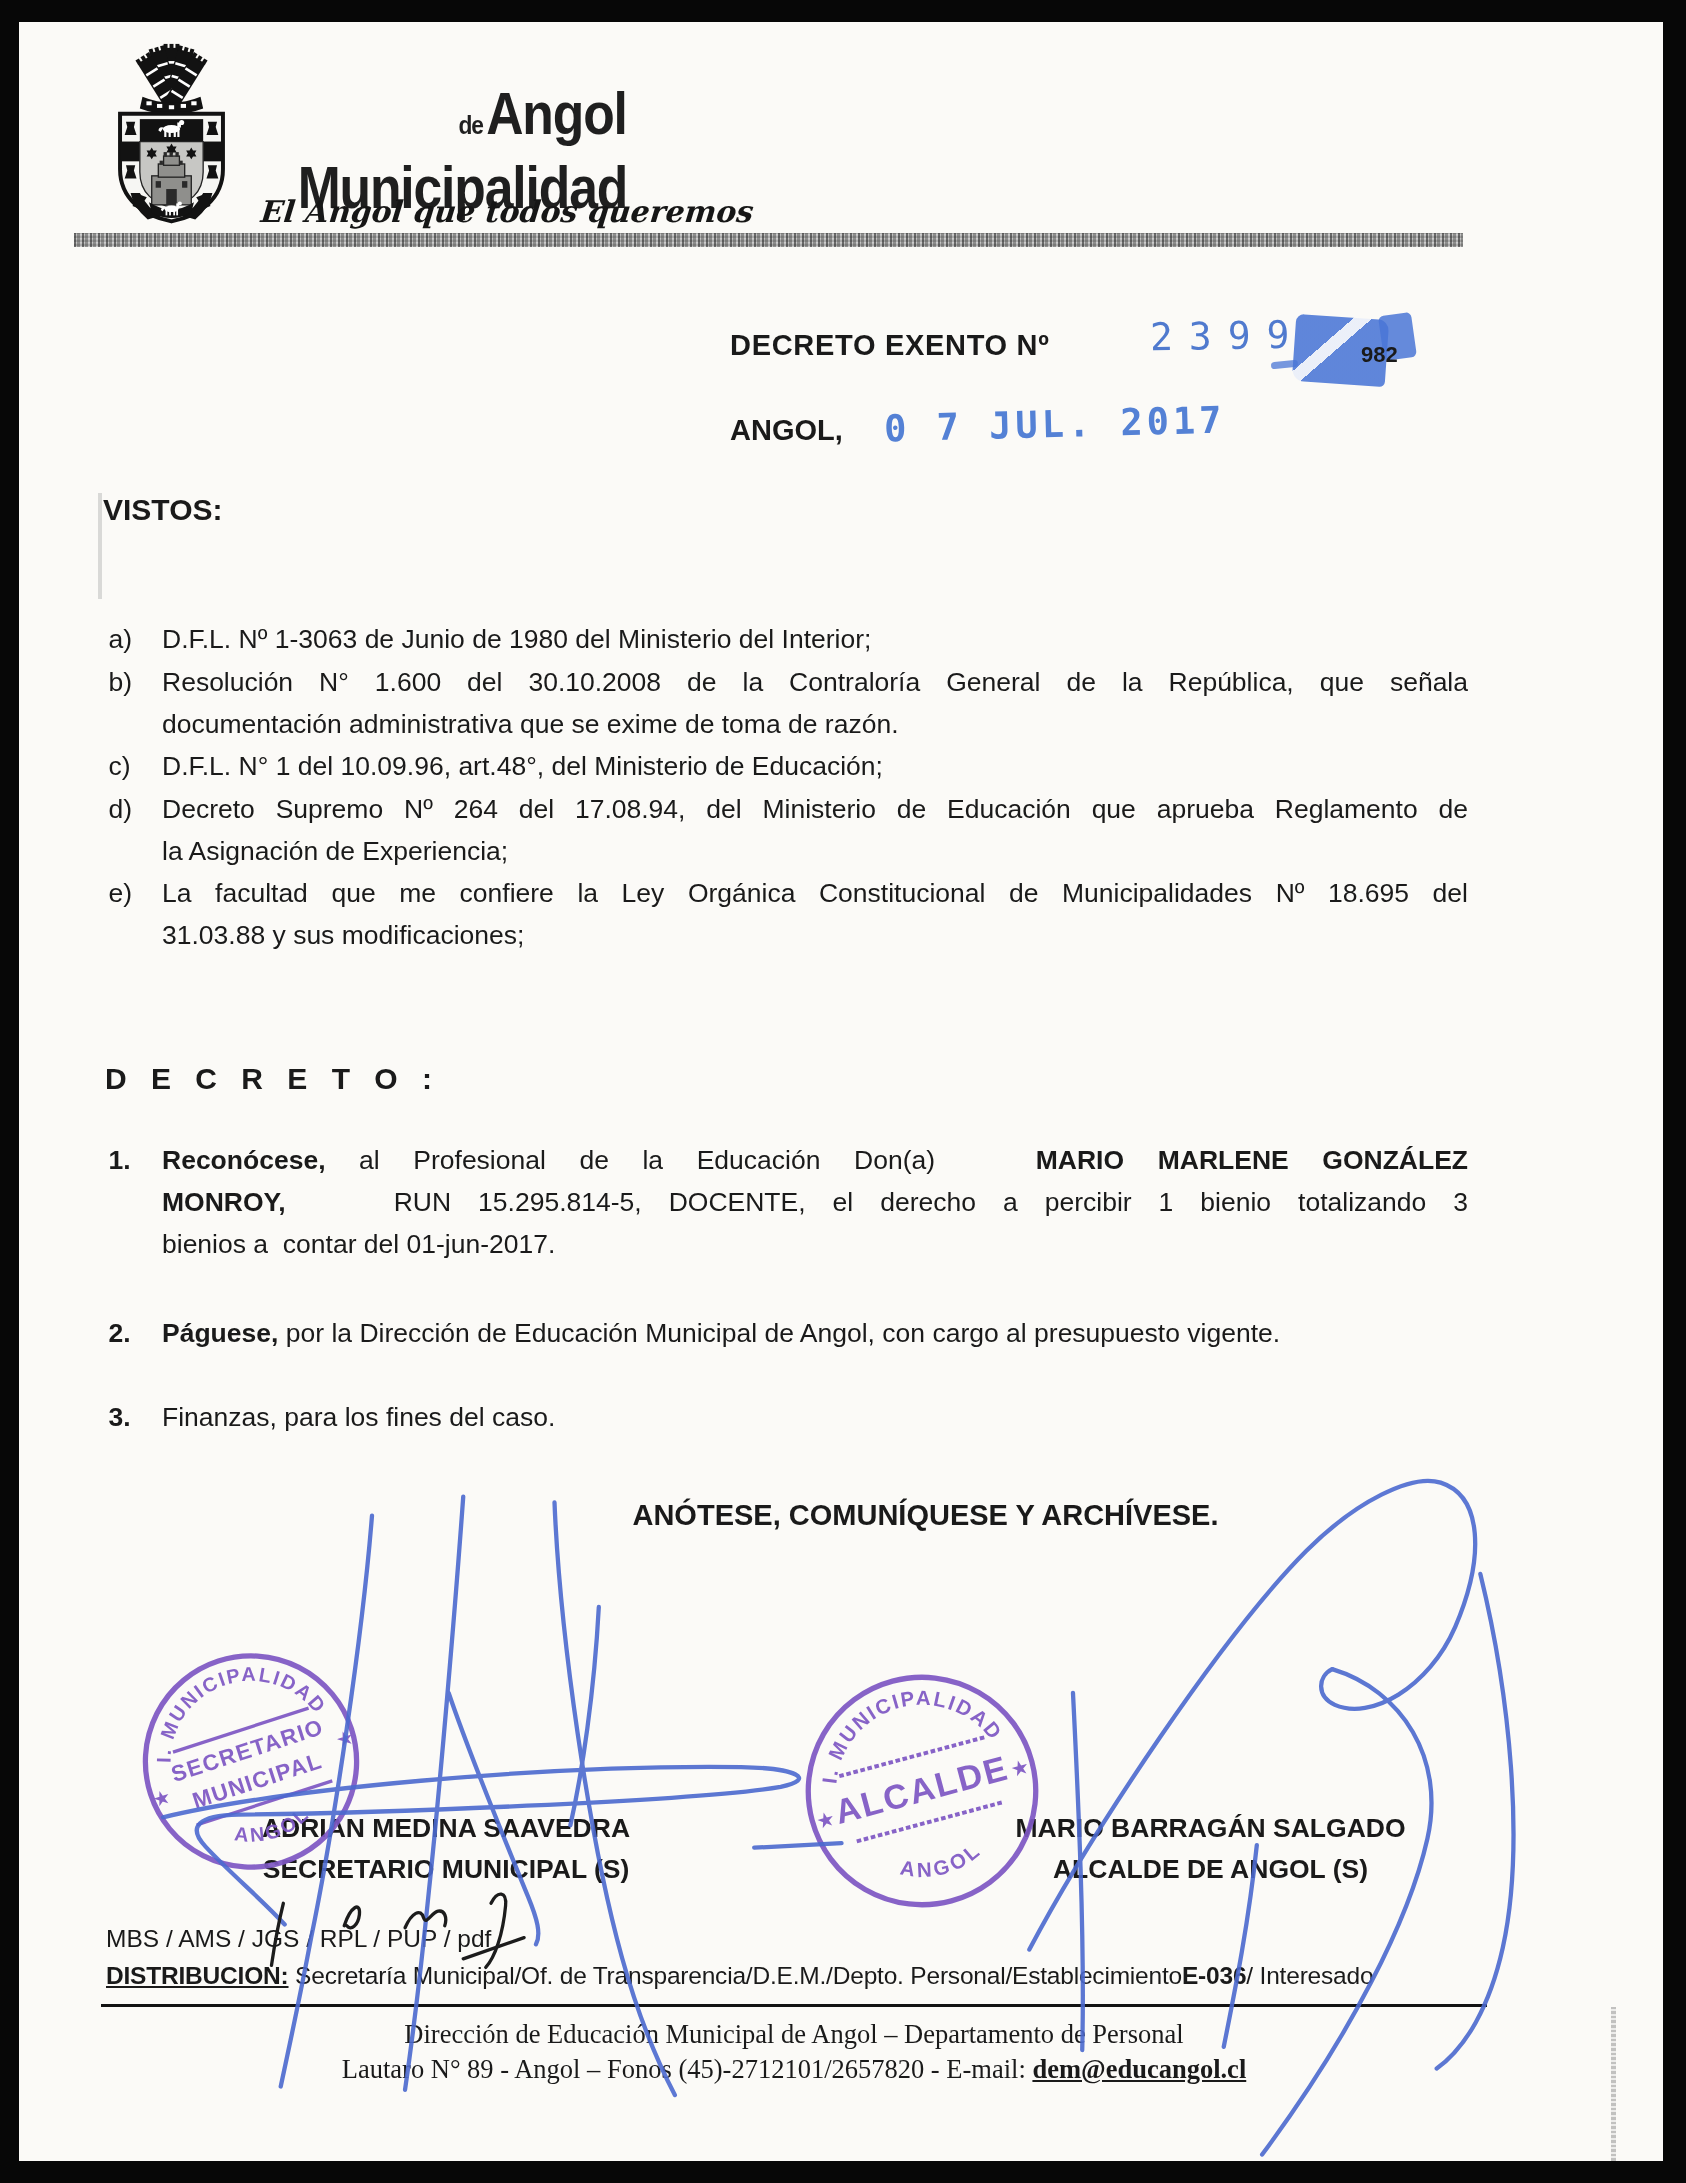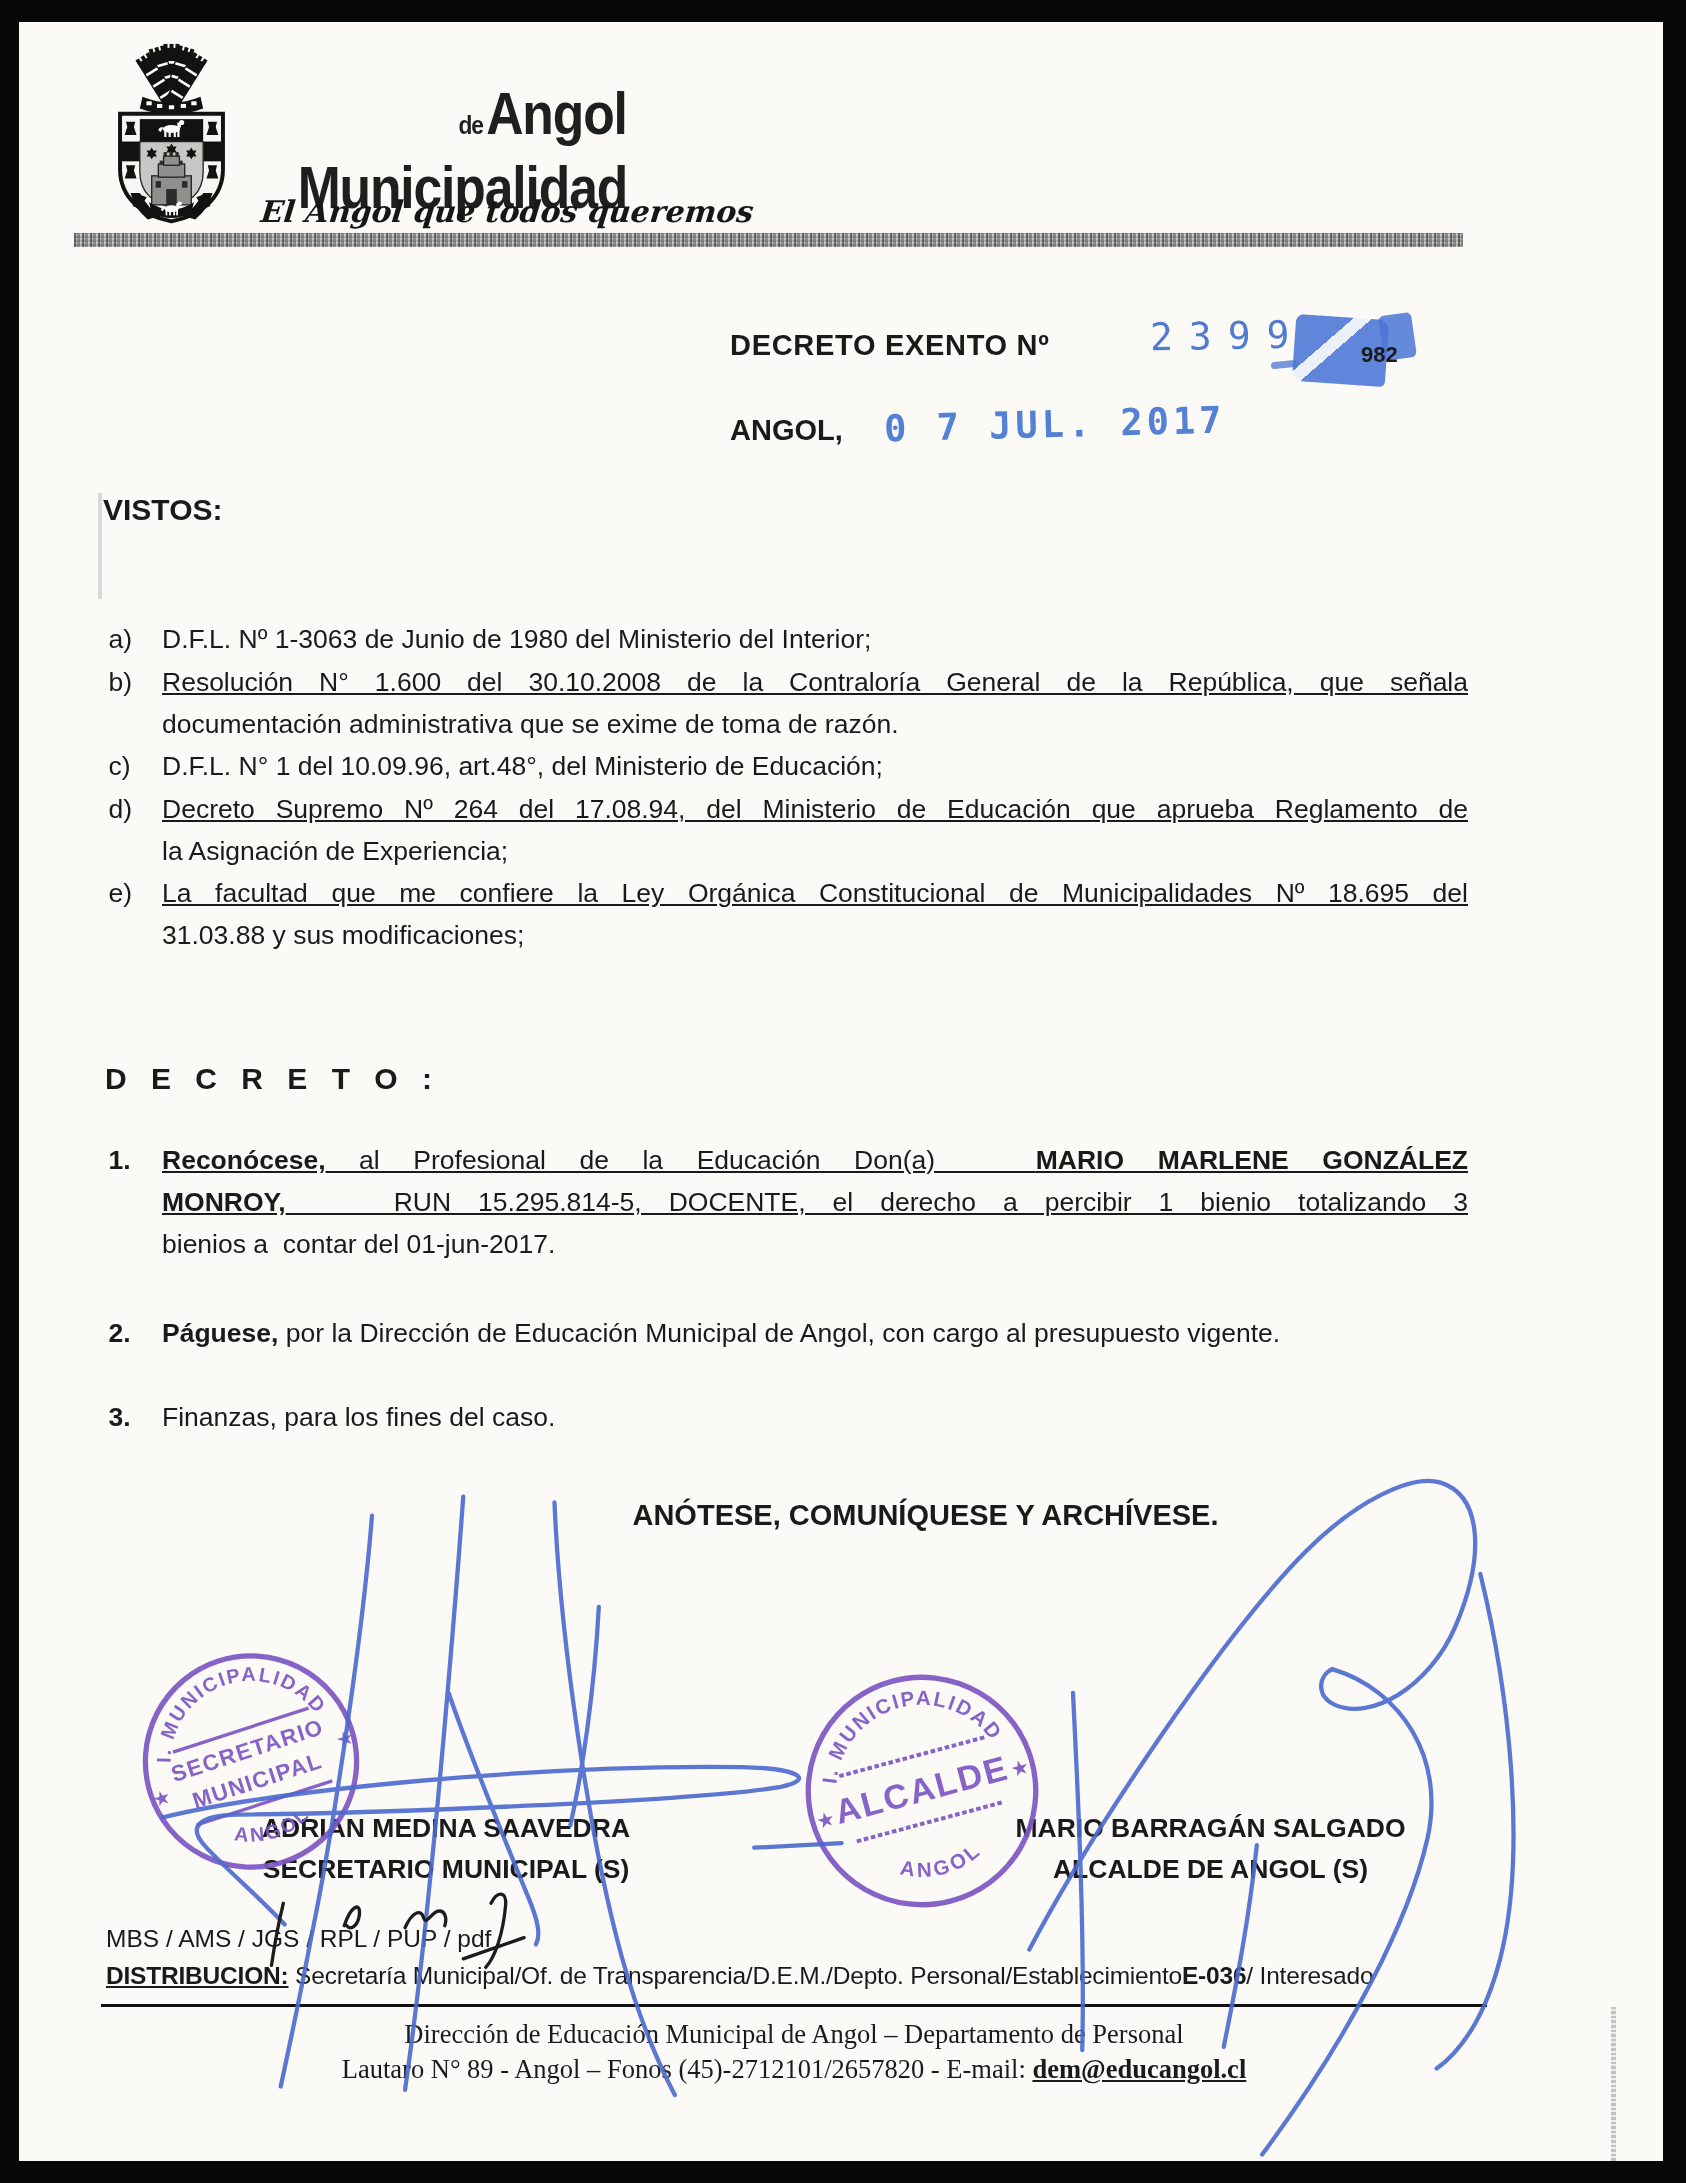--- a/index.html
+++ b/index.html
@@ -36,21 +36,21 @@
              transform:rotate(-6deg);opacity:.75;}
   .typed-number{left:1361px;top:342px;font-size:22px;font-weight:bold;z-index:6;}
   .city-label{left:730px;top:414px;font-size:29px;font-weight:bold;}
   .date-stamp{left:884px;top:403px;font-family:"DejaVu Sans Mono",monospace;font-size:37px;font-weight:bold;
               letter-spacing:4px;color:#4274d2;opacity:.9;transform:rotate(-1.5deg);white-space:nowrap;}
   
   .vistos-heading{left:103px;top:493px;font-size:30px;font-weight:bold;}
   .litem{left:106px;width:1362px;font-size:26.5px;line-height:42px;}
   .litem .lab{position:absolute;left:2.6px;top:0;}
   .litem .ltext{margin-left:56px;width:1306px;}
-  .jline{text-align:justify;text-align-last:justify;text-decoration:underline;}
+  .jline{text-align:justify;text-align-last:justify;}
   .jlast{text-align:left;}
   .b{font-weight:bold;}
   
   .decreto-heading{left:105px;top:1062px;font-size:30px;font-weight:bold;letter-spacing:8px;}
   .closing{left:575px;top:1499px;width:701px;text-align:center;font-size:29px;font-weight:bold;}
   
   .sigblock{text-align:center;font-size:26.5px;font-weight:bold;line-height:41px;z-index:10;}
   .sig-left{left:231px;top:1808px;width:430px;}
   .sig-right{left:989px;top:1808px;width:443px;}
   .stampsvg{z-index:20;opacity:.92;}

